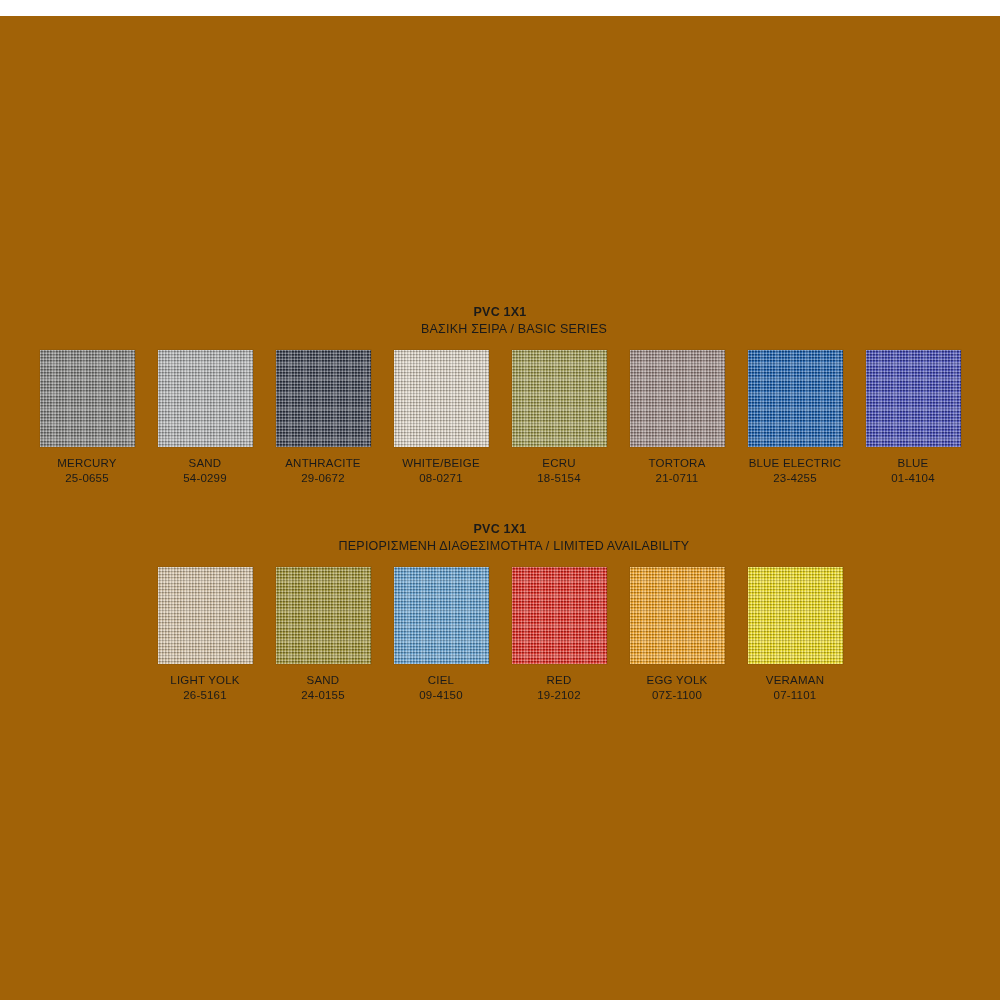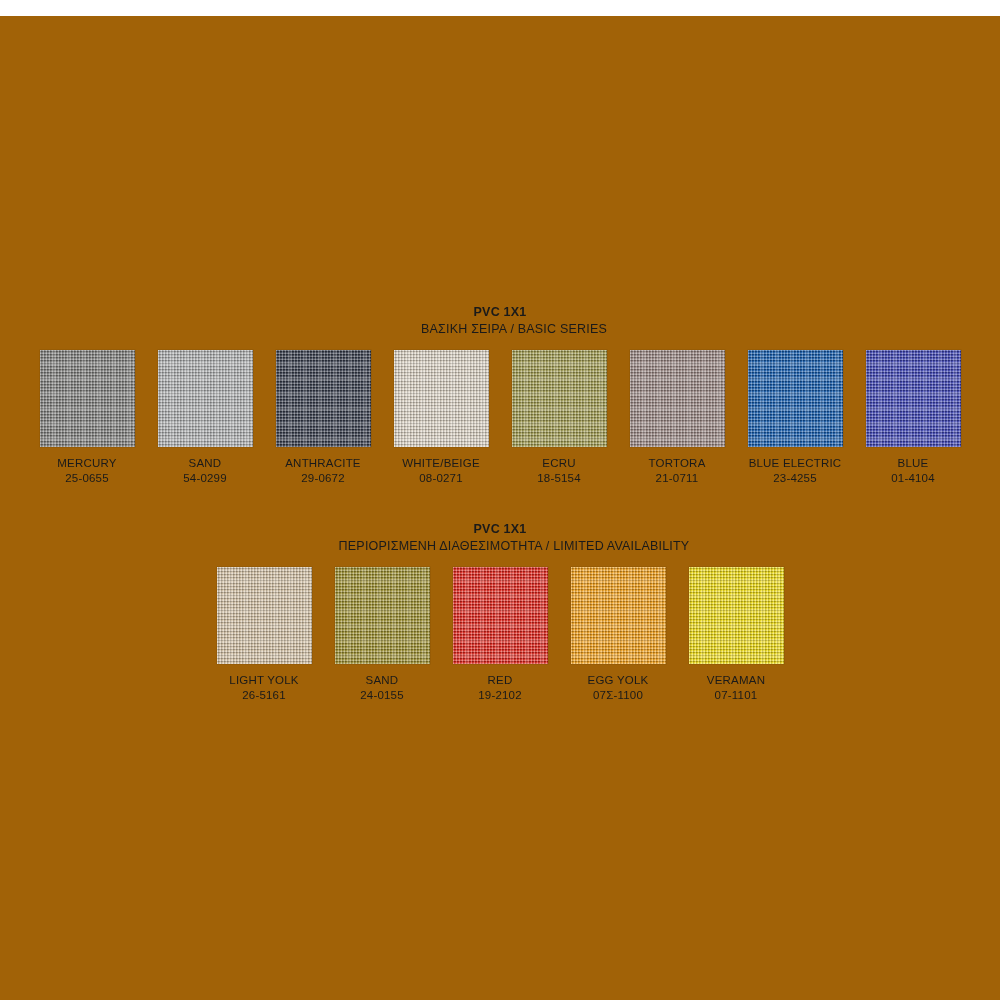--- a/index.html
+++ b/index.html
@@ -254,20 +254,30 @@
             <div class="base" style="background: rgb(156, 143, 44);"></div>
             <div class="weave-h"></div>
             <div class="weave-v"></div>
             <div class="weave-slub"></div>
           </div>
           <div class="swatch-name">SAND</div>
           <div class="swatch-code">24-0155</div>
         </div>
         <div class="swatch-cell">
           <div class="swatch-chip">
+            <div class="base" style="background: rgb(92, 158, 209);"></div>
+            <div class="weave-h"></div>
+            <div class="weave-v"></div>
+            <div class="weave-slub"></div>
+          </div>
+          <div class="swatch-name">CIEL</div>
+          <div class="swatch-code">09-4150</div>
+        </div>
+        <div class="swatch-cell">
+          <div class="swatch-chip">
             <div class="base" style="background: rgb(227, 34, 25);"></div>
             <div class="weave-h"></div>
             <div class="weave-v"></div>
             <div class="weave-slub"></div>
           </div>
           <div class="swatch-name">RED</div>
           <div class="swatch-code">19-2102</div>
         </div>
         <div class="swatch-cell">
           <div class="swatch-chip">

